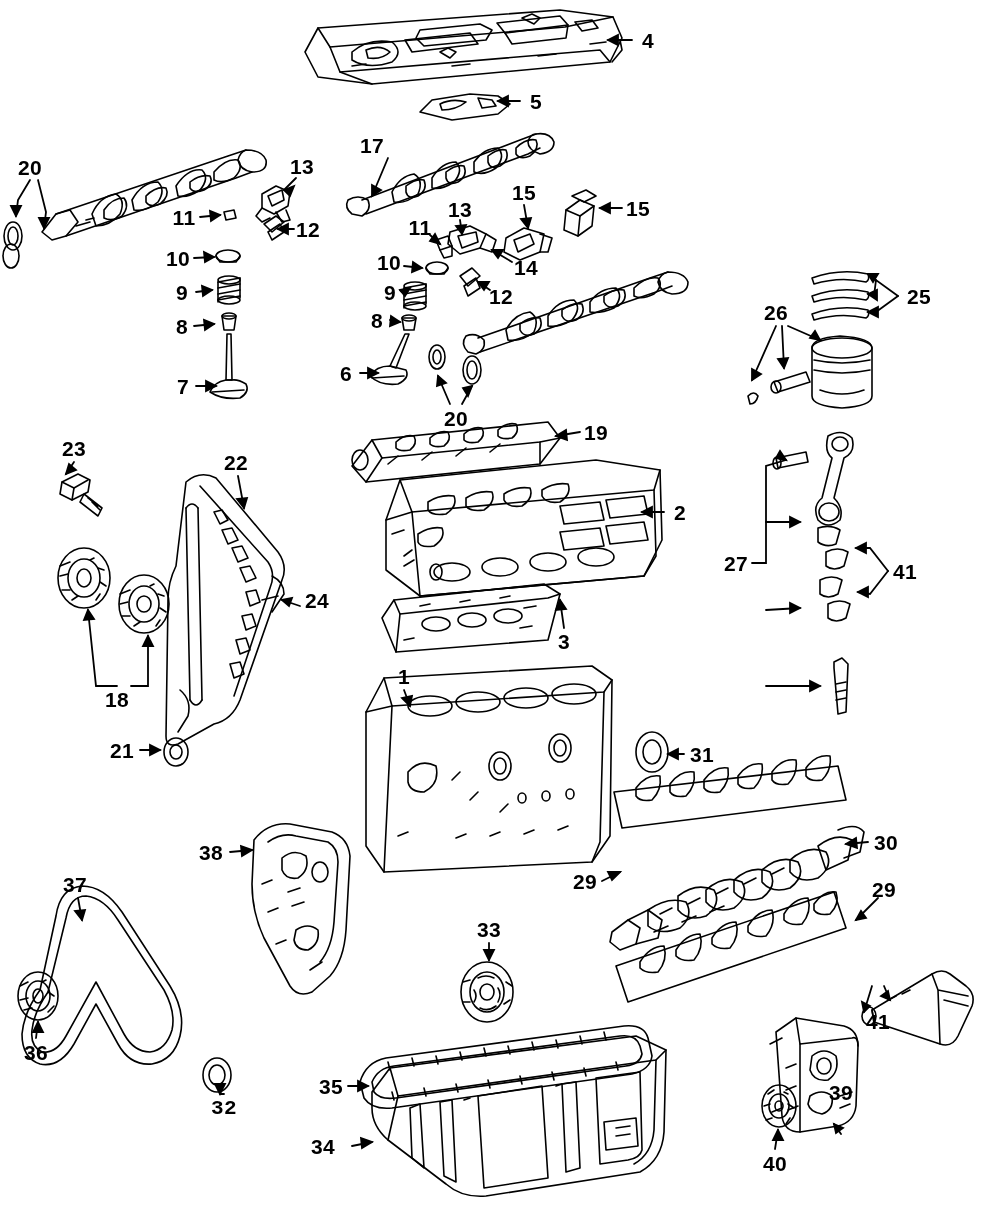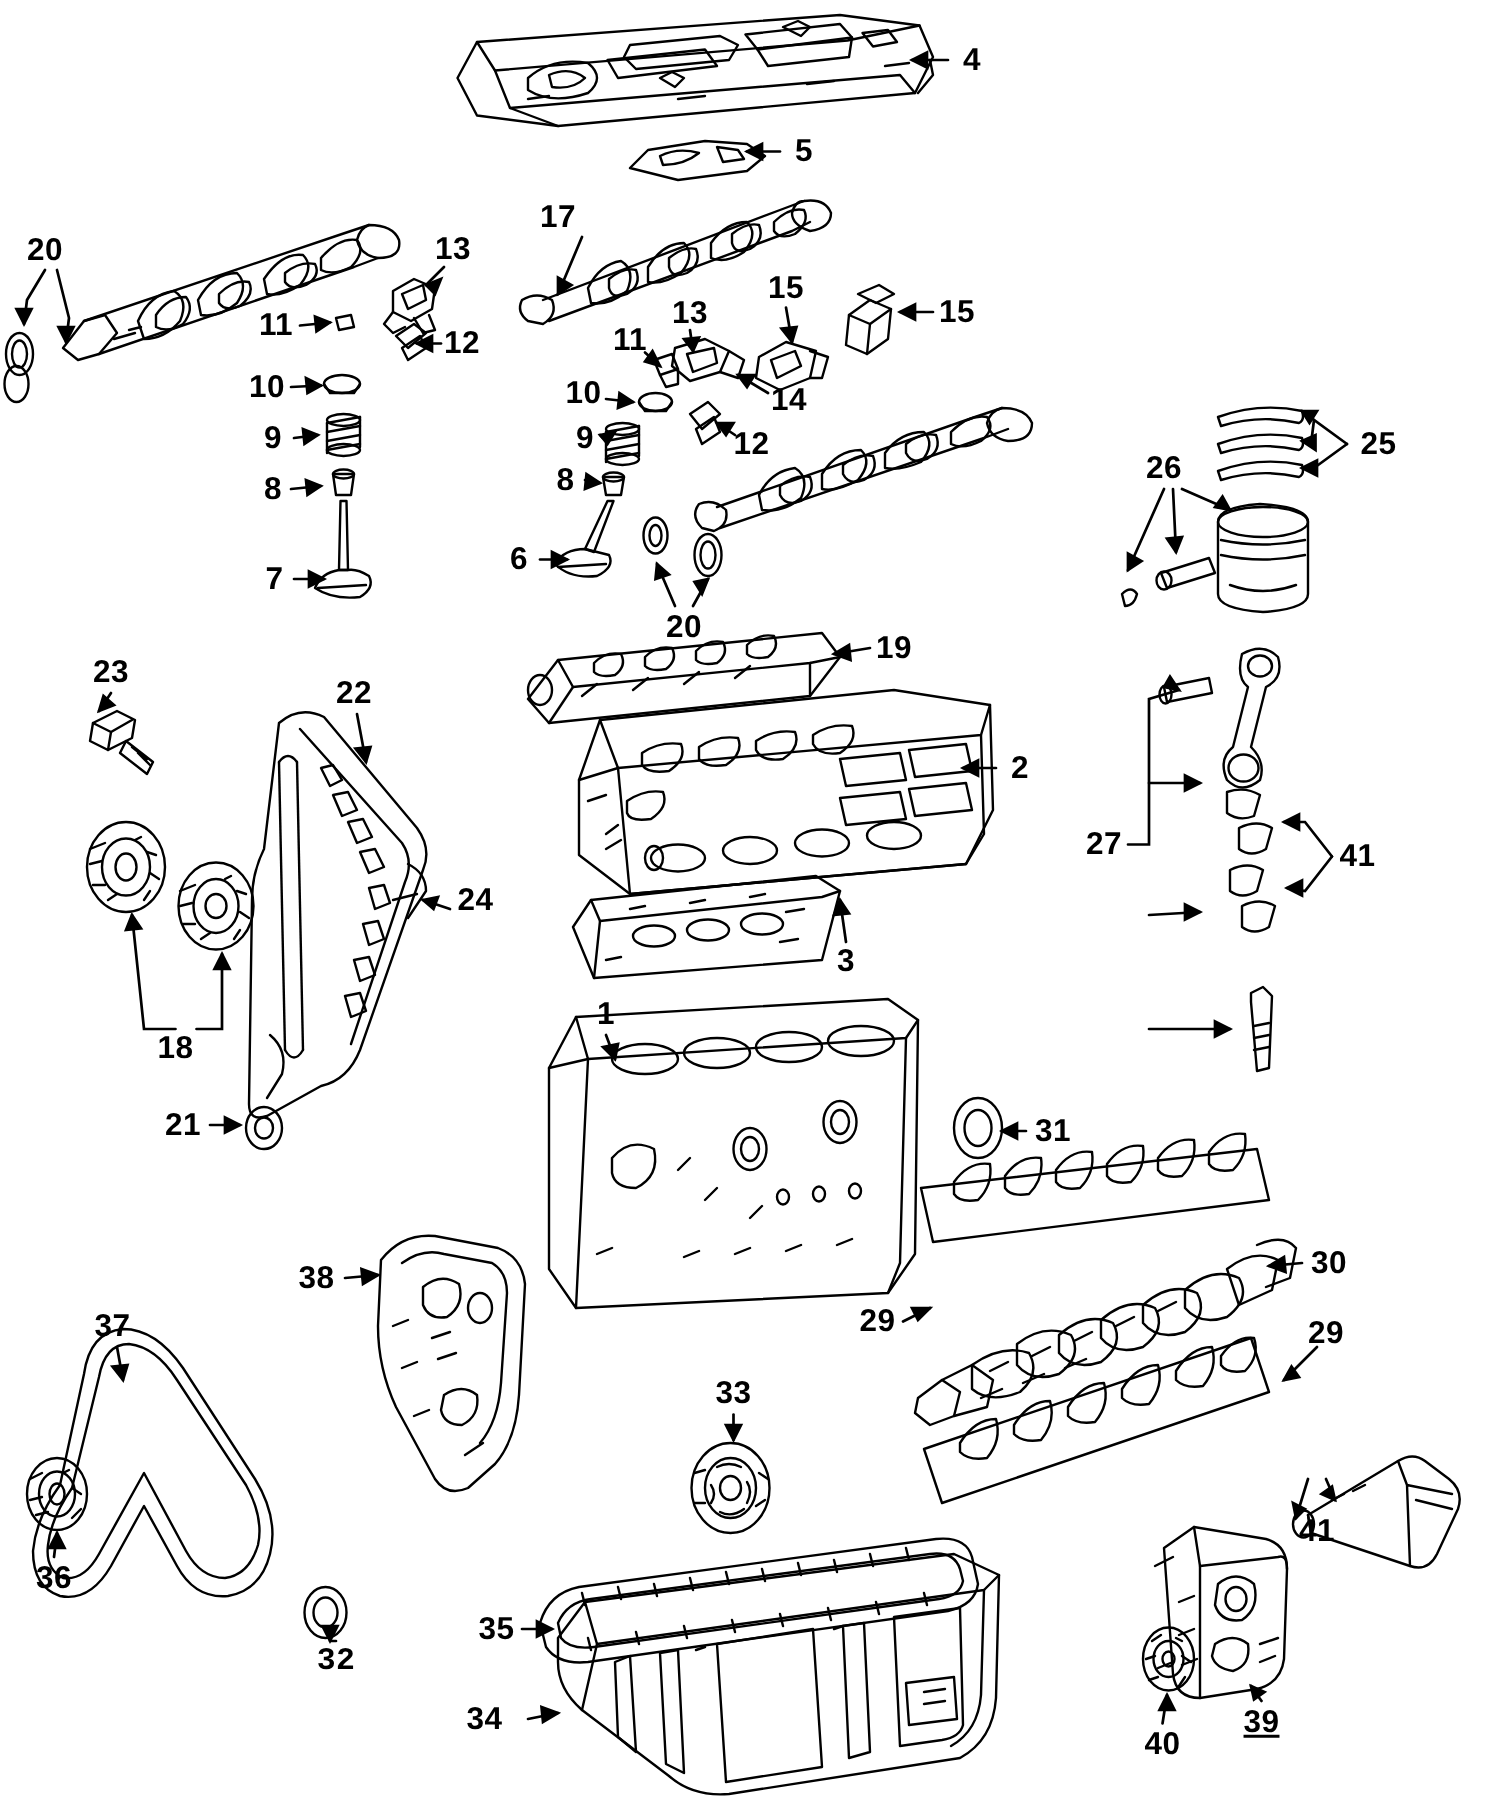--- a/index.html
+++ b/index.html
@@ -705,18 +705,18 @@
       <div class="callout" style="left: 211px; top: 852px;">38</div>
       <div class="callout" style="left: 886px; top: 842px;">30</div>
       <div class="callout" style="left: 585px; top: 881px;">29</div>
       <div class="callout" style="left: 75px; top: 884px;">37</div>
       <div class="callout" style="left: 884px; top: 889px;">29</div>
       <div class="callout" style="left: 489px; top: 929px;">33</div>
       <div class="callout" style="left: 878px; top: 973px; margin-top: 48px;">41</div>
       <div class="callout" style="left: 36px; top: 1052px;">36</div>
       <div class="callout" style="left: 224px; top: 1108px; font-family: Liberation Mono, monospace;">32</div>
       <div class="callout" style="left: 331px; top: 1086px;">35</div>
-      <div class="callout" style="left: 841px; top: 1148px; text-decoration: underline;">39</div>
+      <div class="callout" style="left: 841px; top: 1092px;">39</div>
       <div class="callout" style="left: 323px; top: 1146px;">34</div>
       <div class="callout" style="left: 775px; top: 1163px;">40</div>
     </div>
 
 </div>
 
 </body></html>

